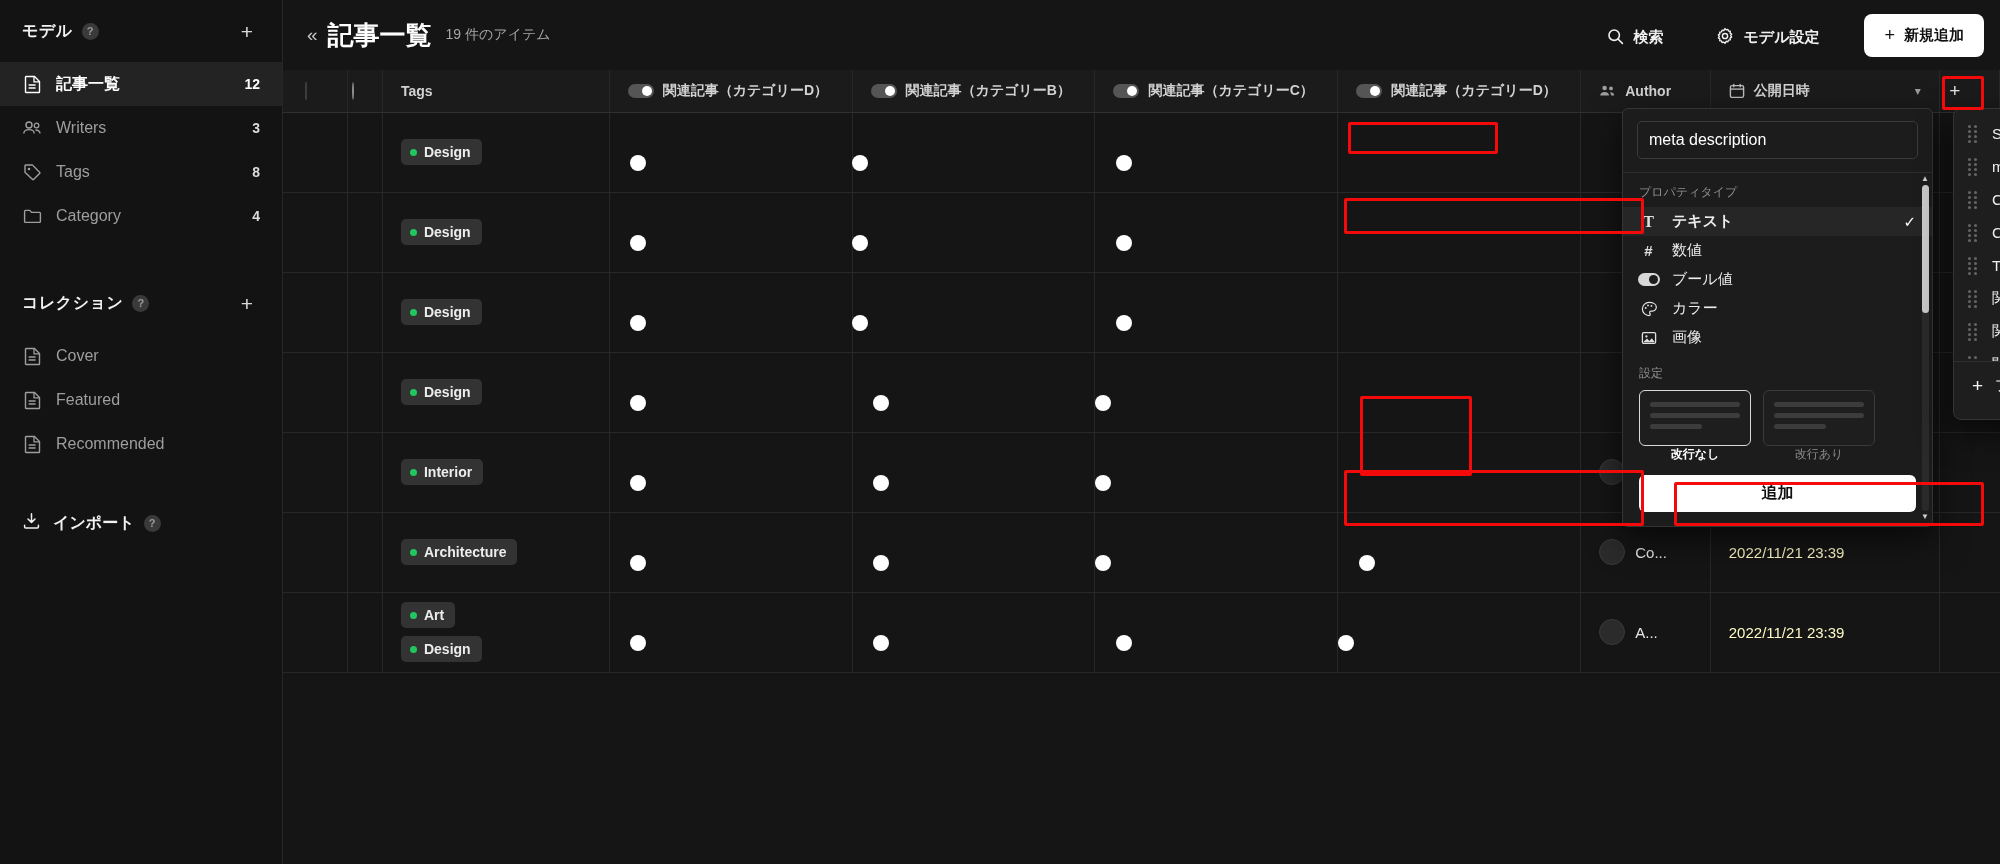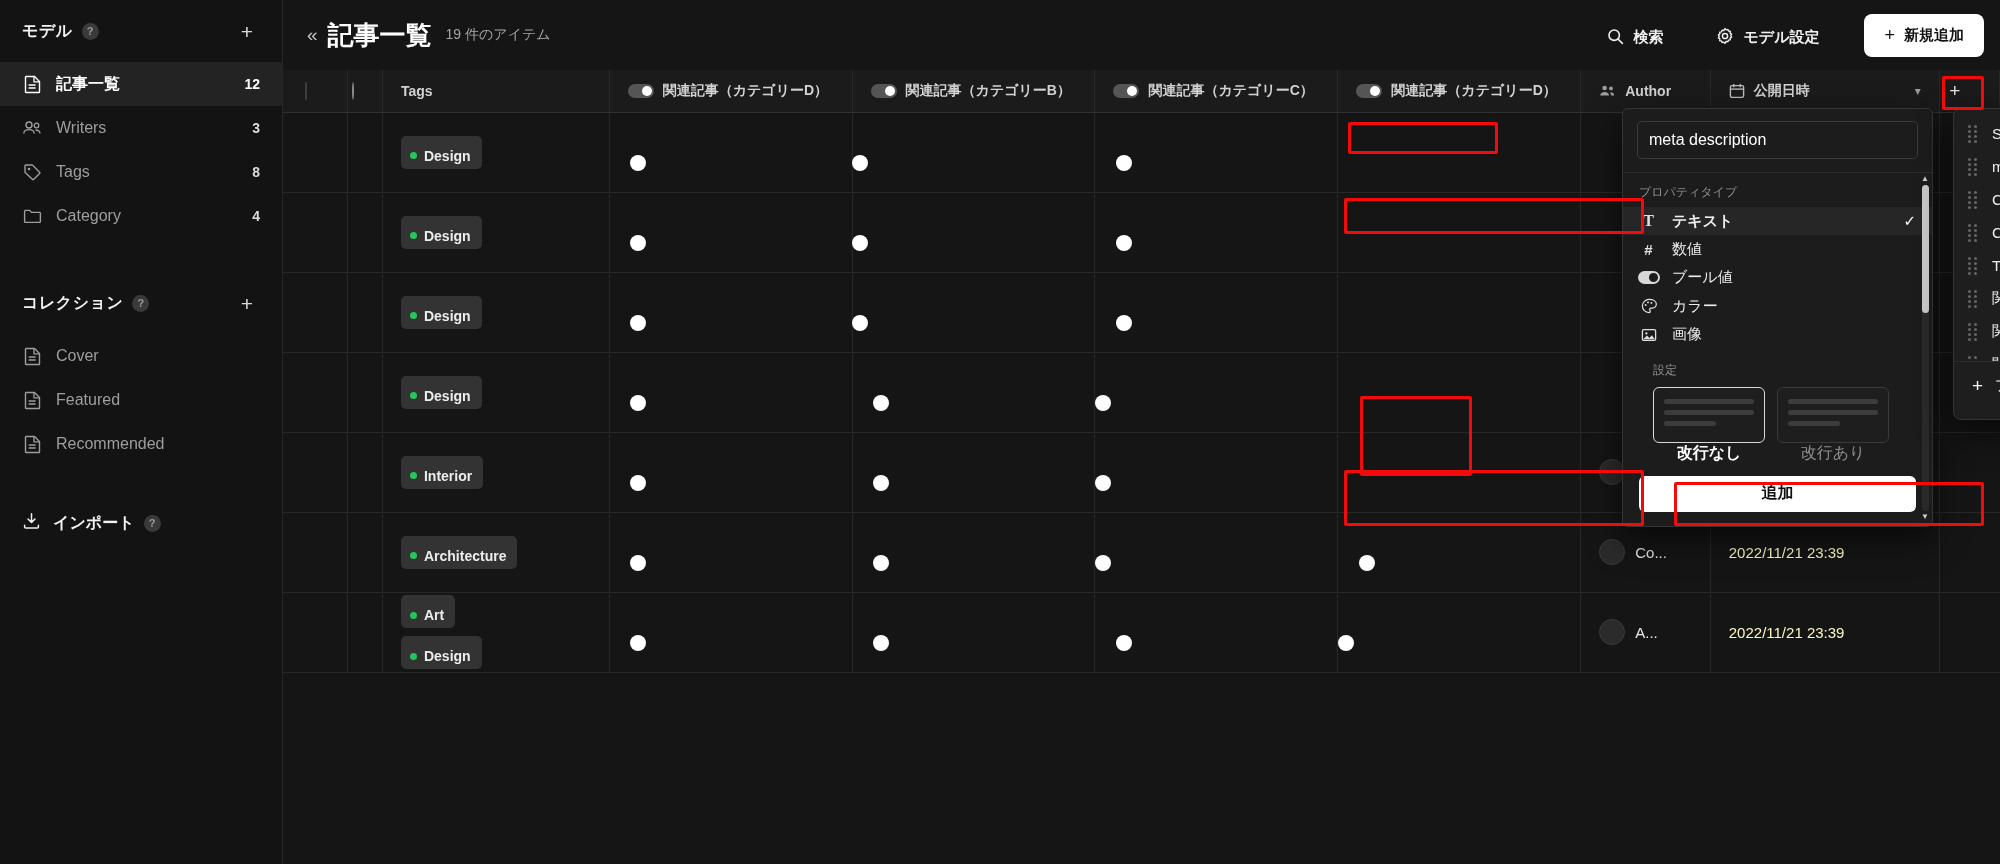--- a/index.html
+++ b/index.html
@@ -113,21 +113,21 @@
     width: 17px; height: 17px; border-radius: 4px;
     background: #2e2e2e; border: 1px solid #3d3d3d;
   }
   .circ-ico { width: 13px; height: 13px; border-radius: 50%; border: 1.6px solid #8d8d8d; }
   .status-dot { width: 9px; height: 9px; border-radius: 50%; background: #23c55e; flex: 0 0 9px; }
   .tag-chips { display: flex; flex-direction: column; gap: 8px; }
   .tag-chip {
     display: inline-flex; align-items: center; gap: 7px;
     background: #333333; color: #ededed;
     font-size: 14px; font-weight: 700;
-    border-radius: 5px; padding: 12px 11px 5px 9px;
+    border-radius: 5px; padding: 5px 11px 5px 9px;
     width: fit-content; white-space: nowrap;
   }
   .tag-dot { width: 7px; height: 7px; border-radius: 50%; background: #23c55e; flex: 0 0 7px; }
 
   .toggle {
     width: 37px; height: 21px; border-radius: 11px; position: relative;
     background: #5e5e5e; flex: 0 0 37px;
   }
   .toggle .knob {
     position: absolute; top: 2.5px; left: 2.5px;
@@ -180,33 +180,33 @@
     font-size: 12px; color: #909090; padding: 11px 16px 6px 16px; font-weight: 400;
   }
   .pp-item {
     display: flex; align-items: center; gap: 14px;
     height: 33px; padding: 0 16px; cursor: pointer;
     font-size: 15px; color: #ededed;
   }
   .pp-item.selected { background: #262626; font-weight: 700; }
   .pp-item .pp-ico { width: 19px; display: flex; align-items: center; justify-content: center; color: #e0e0e0; }
   .pp-check { margin-left: auto; color: #ffffff; font-size: 15px; }
-  #pp-settings { padding: 4px 16px 0 30px; }
+  #pp-settings { padding: 4px 16px 0 16px; }
   .pp-choices { display: flex; gap: 12px; margin-top: 6px; }
   .pp-choice { width: 112px; cursor: pointer; }
   .pp-choice .box {
     height: 56px; border-radius: 6px; border: 1.5px solid #3a3a3a;
     background: #1e1e1e; padding: 11px 10px; display: flex; flex-direction: column; gap: 6px;
   }
   .pp-choice.active .box { border-color: #d9d9d9; }
   .pp-choice .ln { height: 5px; border-radius: 3px; background: #3c3c3c; }
   .pp-choice .ln.w100 { width: 100%; }
   .pp-choice .ln.w60 { width: 58%; }
   .pp-choice .cap {
-    text-align: center; font-size: 16px; margin-top: 0; color: #8d8d8d;
+    text-align: center; font-size: 12px; margin-top: 0; color: #8d8d8d;
   }
   .pp-choice.active .cap { color: #ffffff; font-weight: 700; }
   #pp-add-btn {
     margin: 12px 16px 14px 16px; height: 42px; border-radius: 6px;
     background: #ffffff; color: #111111; font-size: 16px; font-weight: 700;
     display: flex; align-items: center; justify-content: center; cursor: pointer;
   }
   #pp-scroll {
     position: absolute; right: 3px; top: 66px; width: 8px; height: 346px;
     display: flex; flex-direction: column; align-items: center;

